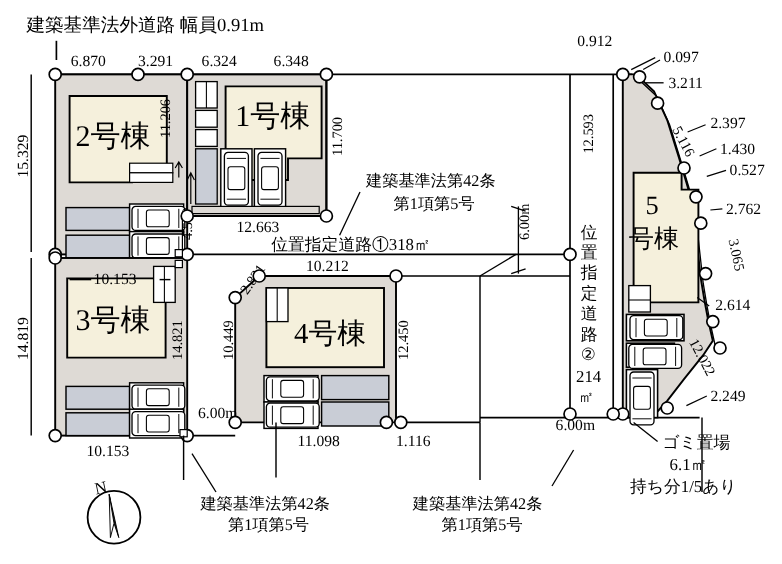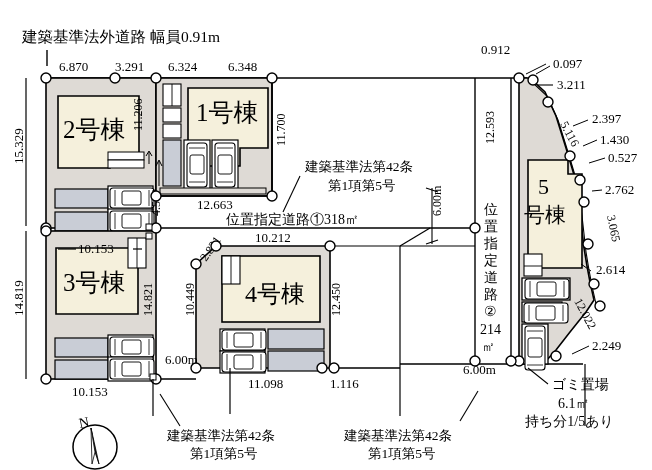--- a/index.html
+++ b/index.html
@@ -9,21 +9,21 @@
   body {
     width: 652px; height: 470px;
     font-family: "Liberation Serif", "DejaVu Serif", serif;
     color: #1a1a1a;
     overflow: hidden;
     position: relative;
   }
   #plan {
     position: absolute;
     left: 0; top: 0;
-    width: 652px; height: 364px; margin-top: 16px;
+    width: 652px; height: 364px;
   }
   svg text { user-select: none; }
 </style>
 </head>
 <body>
 
 <div id="plan">
   <svg width="652" height="470" viewBox="0 0 652 470" xmlns="http://www.w3.org/2000/svg">
     <defs>
       <g id="car-h">

